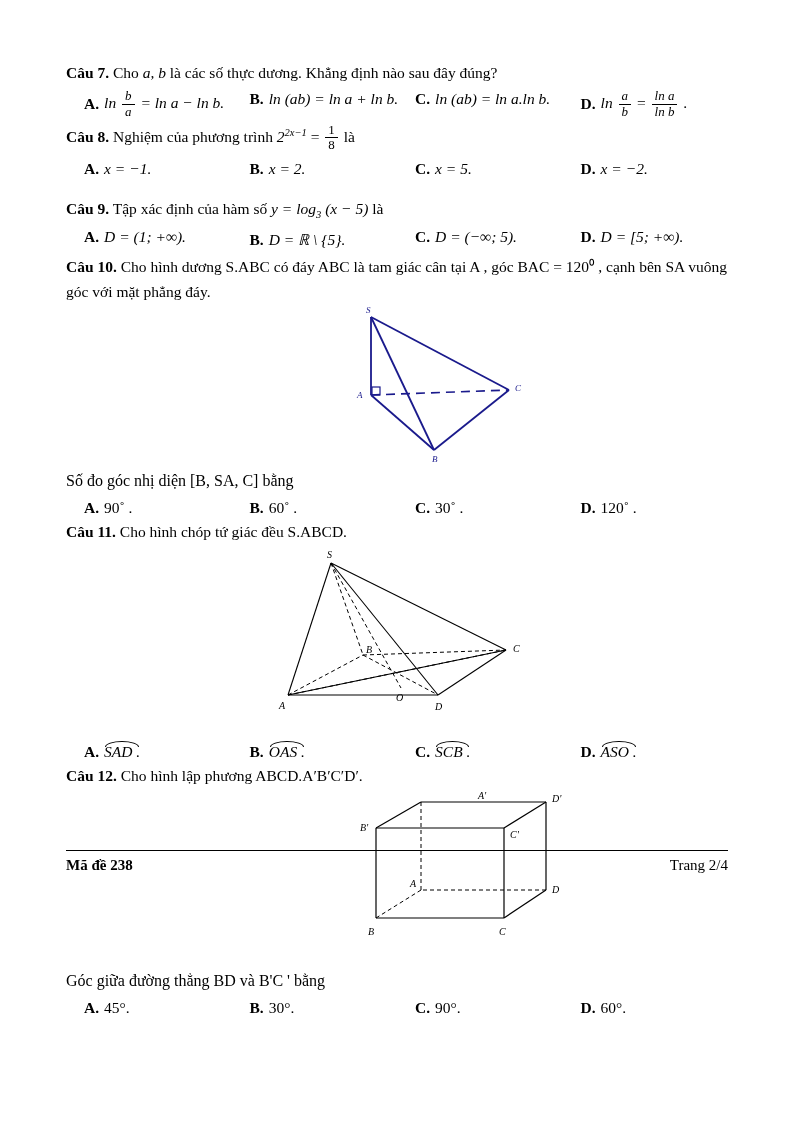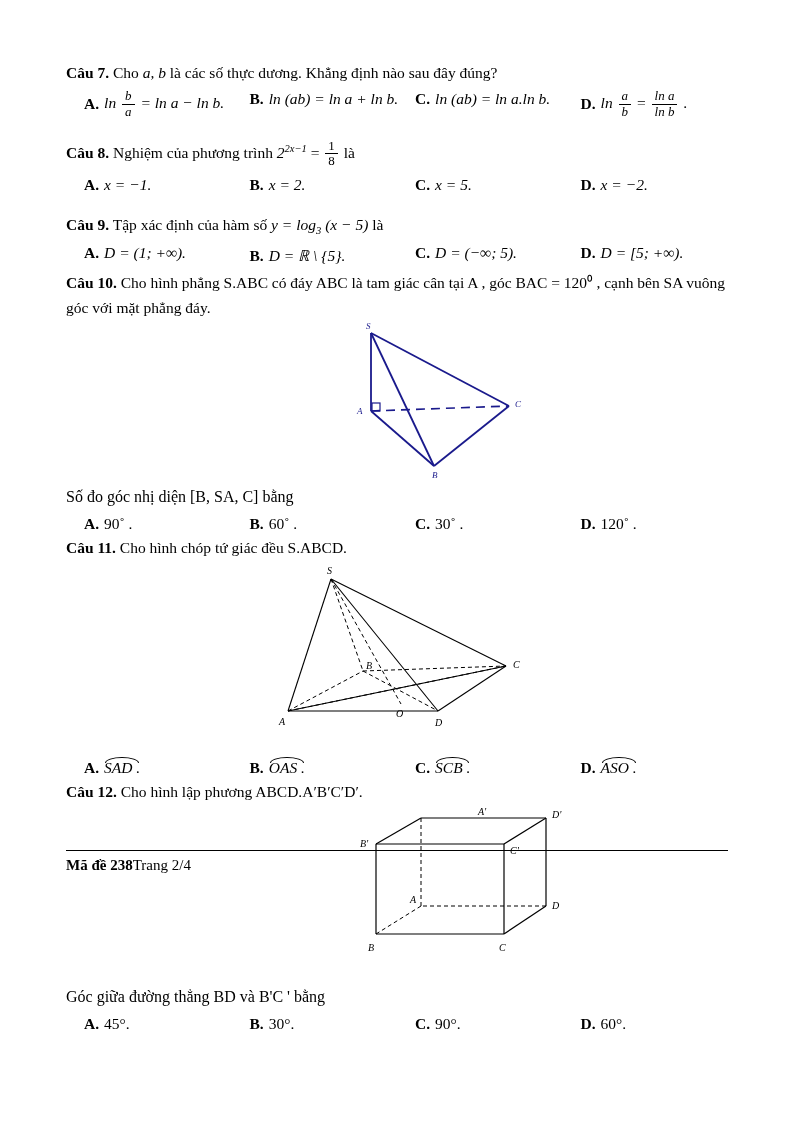--- a/index.html
+++ b/index.html
@@ -86,20 +86,21 @@
     margin: 4px 0 2px 0;
   }
   .footer {
     position: absolute;
     left: 66px;
     right: 66px;
     bottom: 24px;
     border-top: 1.2px solid #000;
     padding-top: 6px;
     display: flex;
+    justify-content: space-between;
     font-size: 15px;
   }
   .footer .left { font-weight: bold; }
   .figwrap { position: relative; }
   svg { display: block; }
   .lbl { font-family: "Liberation Serif", serif; font-style: italic; }
 </style>
 </head>
 <body>
 
@@ -142,21 +143,21 @@
           <span>=</span>
           <span class="frac">
             <span class="num ital">ln a</span>
             <span class="den ital">ln b</span>
           </span>
           <span>.</span>
         </span>
       </div>
     </div>
 
-    <div class="q-line" style="margin-top:20px">
+    <div class="q-line" style="margin-top:4px">
       <span class="qlabel">Câu 8.</span>
       <span>Nghiệm của phương trình</span>
       <span>
         <span class="ital">2</span><sup class="s ital">2x−1</sup>
         <span>=</span>
         <span class="frac">
           <span class="num">1</span>
           <span class="den">8</span>
         </span>
       </span>
@@ -203,21 +204,21 @@
         <span class="ital">D = (−∞; 5).</span>
       </div>
       <div class="opt">
         <span class="opt-letter">D.</span>
         <span class="ital">D = [5; +∞).</span>
       </div>
     </div>
 
     <div class="q-line" style="margin-top:6px">
       <span class="qlabel">Câu 10.</span>
-      <span>Cho hình phẳng S.ABC có đáy ABC là tam giác cân tại A , góc BAC = 120⁰ , cạnh bên SA vuông</span>
+      <span>Cho hình dương S.ABC có đáy ABC là tam giác cân tại A , góc BAC = 120⁰ , cạnh bên SA vuông</span>
     </div>
     <div class="q-line">
       <span>góc với mặt phẳng đáy.</span>
     </div>
 
     <div class="figwrap" style="height:160px;">
       <svg width="662" height="160" viewBox="0 0 662 160">
 
         <line x1="305" y1="12" x2="305" y2="90" stroke="#1a1a8c" stroke-width="1.8"></line>
         <line x1="305" y1="12" x2="368" y2="145" stroke="#1a1a8c" stroke-width="1.8"></line>

